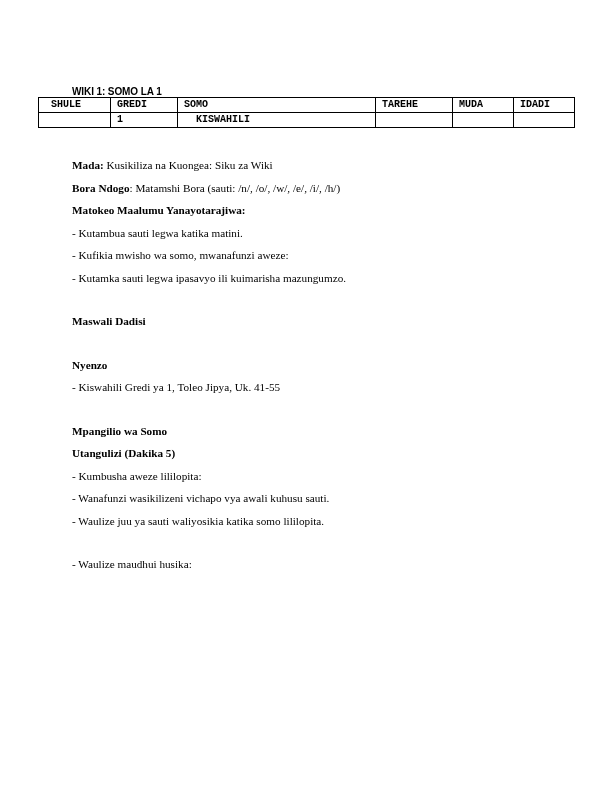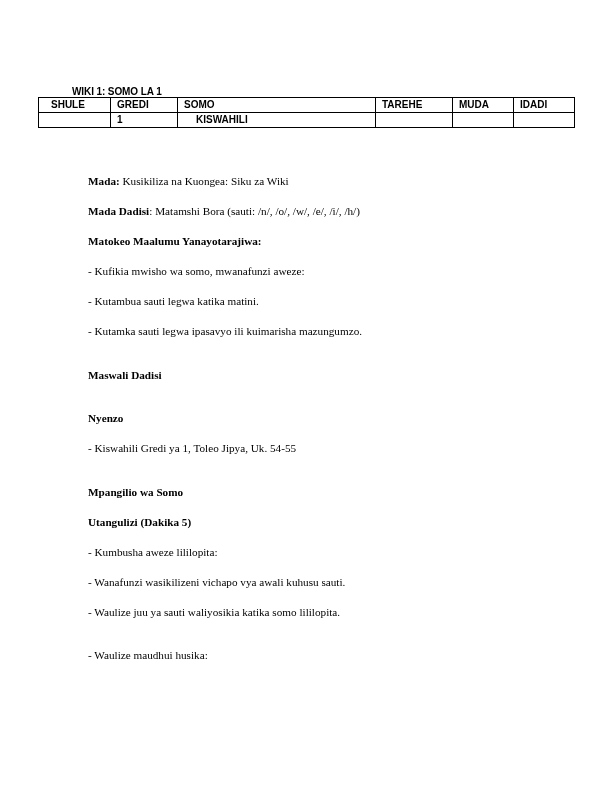--- a/index.html
+++ b/index.html
@@ -9,29 +9,29 @@
       font-family: "Liberation Sans", sans-serif; font-weight: bold; font-size: 10px;
       letter-spacing: -0.1px;
     }
     table.info {
       position: absolute; left: 38px; top: 97px; width: 536px;
       border-collapse: collapse; table-layout: fixed;
       font-family: "Liberation Sans", sans-serif; font-weight: bold; font-size: 10px;
     }
     table.info td {
       border: 1px solid #000; height: 14px; padding: 0 0 0 6px;
-      line-height: 14px; white-space: nowrap; overflow: hidden;
+      line-height: 14px; white-space: nowrap; overflow: hidden; font-family: Liberation Mono, monospace;
     }
     table.info td.shule { padding-left: 12px; }
     table.info td.somo-val { padding-left: 18px; }
     .body {
       position: absolute; left: 72px; top: 158px; width: 470px;
       font-family: "Liberation Serif", serif; font-size: 11.2px; line-height: 14px;
     }
-    .line { margin: 16px; height: 14px; white-space: nowrap; }
+    .line { margin: 0; height: 14px; white-space: nowrap; }
     .gap8 { margin-top: 8.5px; }
     .gap30 { margin-top: 29.5px; }
     .b { font-weight: bold; }
     .wrap { white-space: normal; height: auto; line-height: 14px; }
   </style>
 </head>
 <body>
 
 <div class="title">WIKI 1: SOMO LA 1</div>
 
@@ -59,30 +59,30 @@
     <td class="somo-val">KISWAHILI</td>
     <td></td>
     <td></td>
     <td></td>
   </tr>
 </tbody>
   </table>
 
 <div class="body">
   <p class="line"><span class="b">Mada:</span><span> Kusikiliza na Kuongea: Siku za Wiki</span></p>
-  <p class="line gap8"><span class="b">Mada Dadisi</span><span>: Matamshi Bora (sauti: /n/, /o/, /w/, /e/, /i/, /h/)</span></p>
+  <p class="line gap8"><span class="b">Bora Ndogo</span><span>: Matamshi Bora (sauti: /n/, /o/, /w/, /e/, /i/, /h/)</span></p>
   <p class="line gap8 b">Matokeo Maalumu Yanayotarajiwa:</p>
+  <p class="line gap8">- Kutambua sauti legwa katika matini.</p>
   <p class="line gap8">- Kufikia mwisho wa somo, mwanafunzi aweze:</p>
-  <p class="line gap8">- Kutambua sauti legwa katika matini.</p>
   <p class="line gap8">- Kutamka sauti legwa ipasavyo ili kuimarisha mazungumzo.</p>
 
   <p class="line gap30 b">Maswali Dadisi</p>
 
   <p class="line gap30 b">Nyenzo</p>
-  <p class="line gap8">- Kiswahili Gredi ya 1, Toleo Jipya, Uk. 54-55</p>
+  <p class="line gap8">- Kiswahili Gredi ya 1, Toleo Jipya, Uk. 41-55</p>
 
   <p class="line gap30 b">Mpangilio wa Somo</p>
   <p class="line gap8 b">Utangulizi (Dakika 5)</p>
   <p class="line gap8">- Kumbusha aweze lililopita:</p>
   <p class="line gap8">- Wanafunzi wasikilizeni vichapo vya awali kuhusu sauti.</p>
   <p class="line gap8">- Waulize juu ya sauti waliyosikia katika somo lililopita.</p>
 
   <p class="line gap30">- Waulize maudhui husika:</p>
 </div>
 

